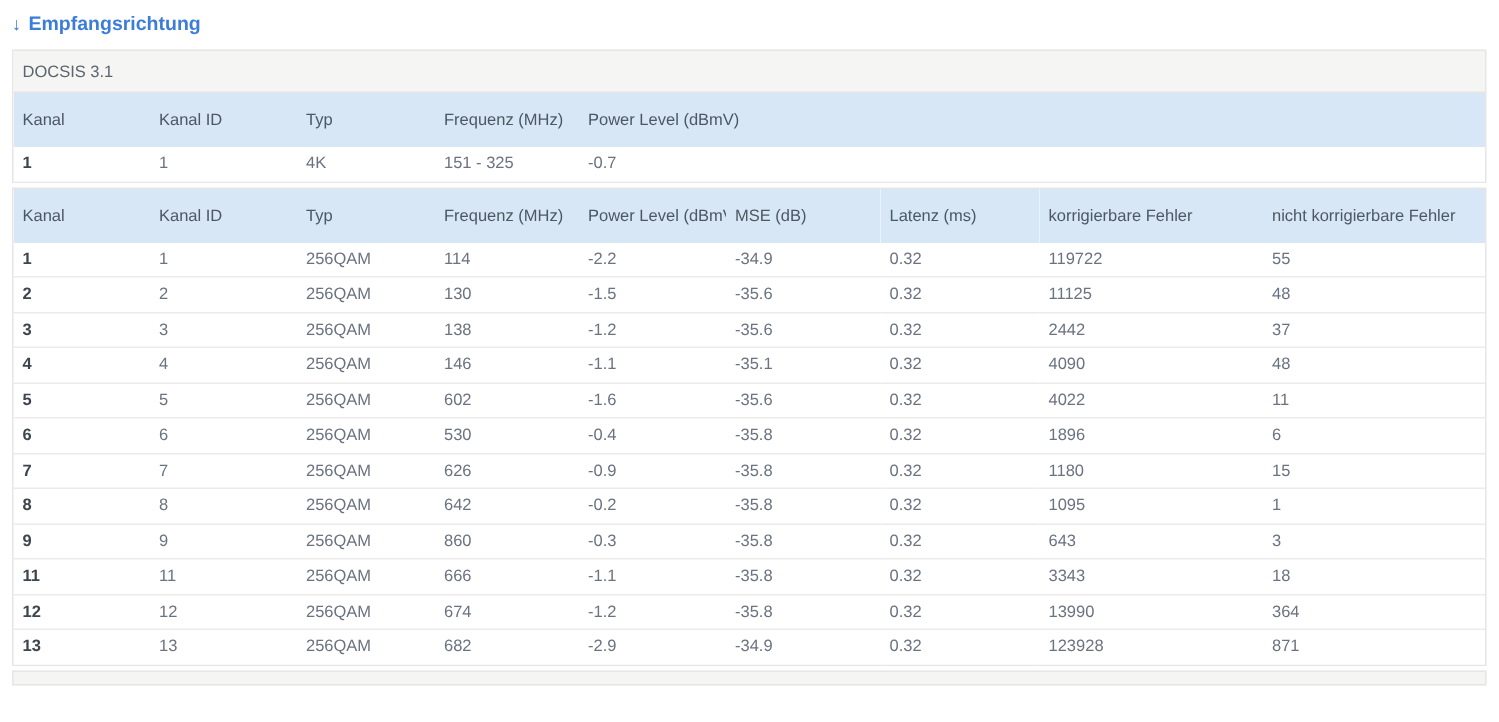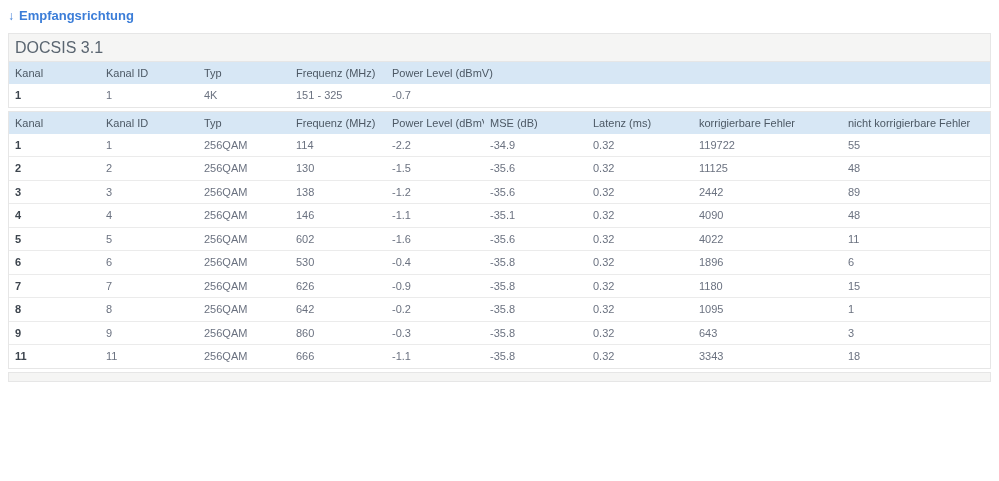--- a/index.html
+++ b/index.html
@@ -29,38 +29,38 @@
   }
   .page-title .arrow{font-size:12px;font-weight:bold;}
   .tablebox{
     border:1px solid var(--table-border);
     margin-bottom:3px;
     background:#fff;
   }
   .tablebox-header{
     background:var(--section-bg);
     color:#5a6570;
-    font-size:16px;
+    font-size:11px;
     line-height:12px;
     padding:7.5px 6px;
     border-bottom:1px solid var(--table-border);
   }
   table{
     width:100%;
     border-collapse:collapse;
     table-layout:fixed;
   }
   thead th{
     background:var(--header-bg);
     color:var(--text-header);
     font-weight:normal;
     font-size:11px;
     line-height:12px;
     text-align:left;
-    padding:5px 6px;
+    padding:12px 6px;
     overflow:hidden;white-space:nowrap;
   }
   tbody td{
     color:var(--text-normal);
     font-size:11px;
     line-height:12.5px;
     padding:5px 6px;
     border-bottom:1px solid var(--row-border);
     overflow:hidden;white-space:nowrap;
     background:#fff;
@@ -168,21 +168,21 @@
           </tr>
           <tr>
             <td>3</td>
             <td>3</td>
             <td>256QAM</td>
             <td>138</td>
             <td>-1.2</td>
             <td>-35.6</td>
             <td>0.32</td>
             <td>2442</td>
-            <td>89</td>
+            <td>37</td>
           </tr>
           <tr>
             <td>4</td>
             <td>4</td>
             <td>256QAM</td>
             <td>146</td>
             <td>-1.1</td>
             <td>-35.1</td>
             <td>0.32</td>
             <td>4090</td>
@@ -247,19 +247,41 @@
             <td>11</td>
             <td>11</td>
             <td>256QAM</td>
             <td>666</td>
             <td>-1.1</td>
             <td>-35.8</td>
             <td>0.32</td>
             <td>3343</td>
             <td>18</td>
           </tr>
+          <tr>
+            <td>12</td>
+            <td>12</td>
+            <td>256QAM</td>
+            <td>674</td>
+            <td>-1.2</td>
+            <td>-35.8</td>
+            <td>0.32</td>
+            <td>13990</td>
+            <td>364</td>
+          </tr>
+          <tr>
+            <td>13</td>
+            <td>13</td>
+            <td>256QAM</td>
+            <td>682</td>
+            <td>-2.9</td>
+            <td>-34.9</td>
+            <td>0.32</td>
+            <td>123928</td>
+            <td>871</td>
+          </tr>
         </tbody>
     </table>
   </section>
 
   <div class="next-section-strip"></div>
 
 </div>
 
 </body></html>

